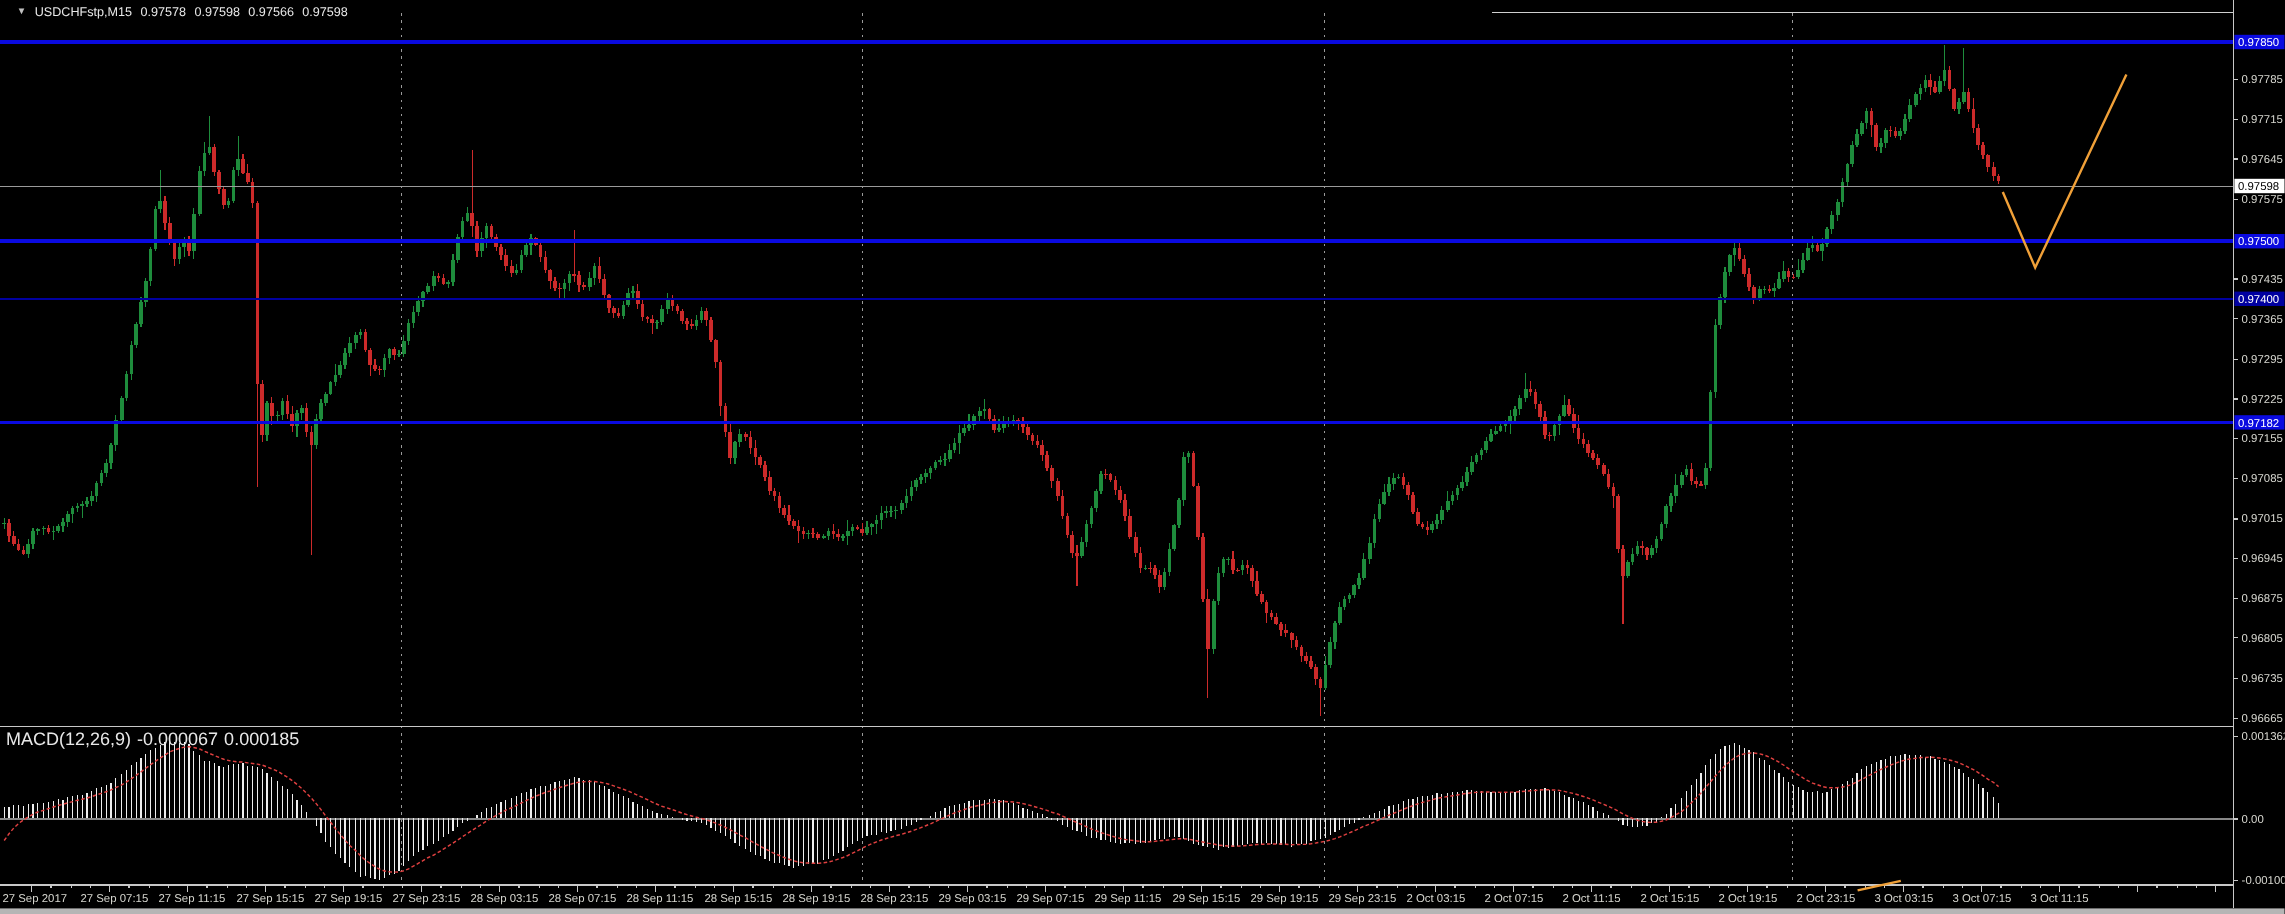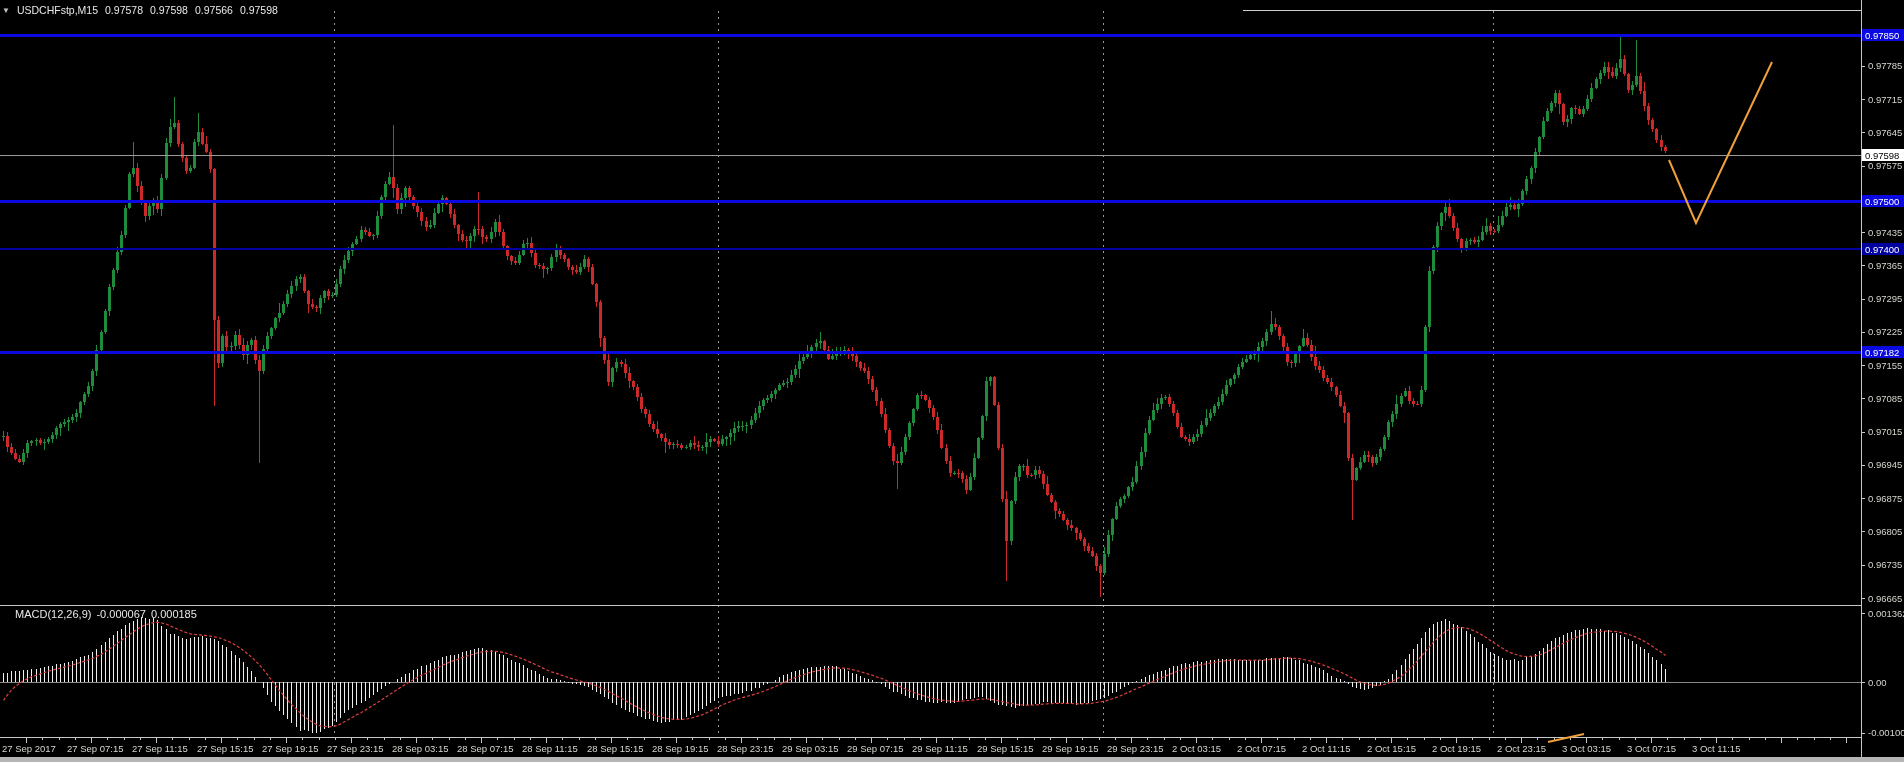--- a/index.html
+++ b/index.html
@@ -1,22 +1,22 @@
 <!DOCTYPE html>
 <html><head>
 <meta charset="utf-8">
 <style>
   html,body{margin:0;padding:0;background:#000;}
   #app{position:relative;width:1904px;height:762px;background:#000;overflow:hidden;
        font-family:"Liberation Sans",sans-serif;}
   #cv{position:absolute;left:0;top:0;}
-  .hdr{position:absolute;left:2px;top:4px;color:#e8e8e8;font-size:10.5px;white-space:nowrap;z-index:5;}
+  .hdr{position:absolute;left:14px;top:4px;color:#e8e8e8;font-size:10.5px;white-space:nowrap;z-index:5;}
   .hdr .tri{color:#c0c0c0;font-size:8px;margin-right:7px;vertical-align:1px;cursor:pointer;}
   .hdr .q{margin-left:7px;}
-  .macdlbl{position:absolute;left:15px;top:608px;color:#e8e8e8;font-size:11px;white-space:nowrap;z-index:5;}
+  .macdlbl{position:absolute;left:5px;top:608px;color:#e8e8e8;font-size:15px;white-space:nowrap;z-index:5;}
   .macdlbl span{margin-right:5px;}
   .bstrip{position:absolute;left:0;top:757px;width:1904px;height:5px;background:#b5b5b5;z-index:6;}
   svg text{font-family:"Liberation Sans",sans-serif;}
 </style>
 </head>
 <body>
 
 <div id="app">
 
   <svg id="cv" width="1904" height="762">

